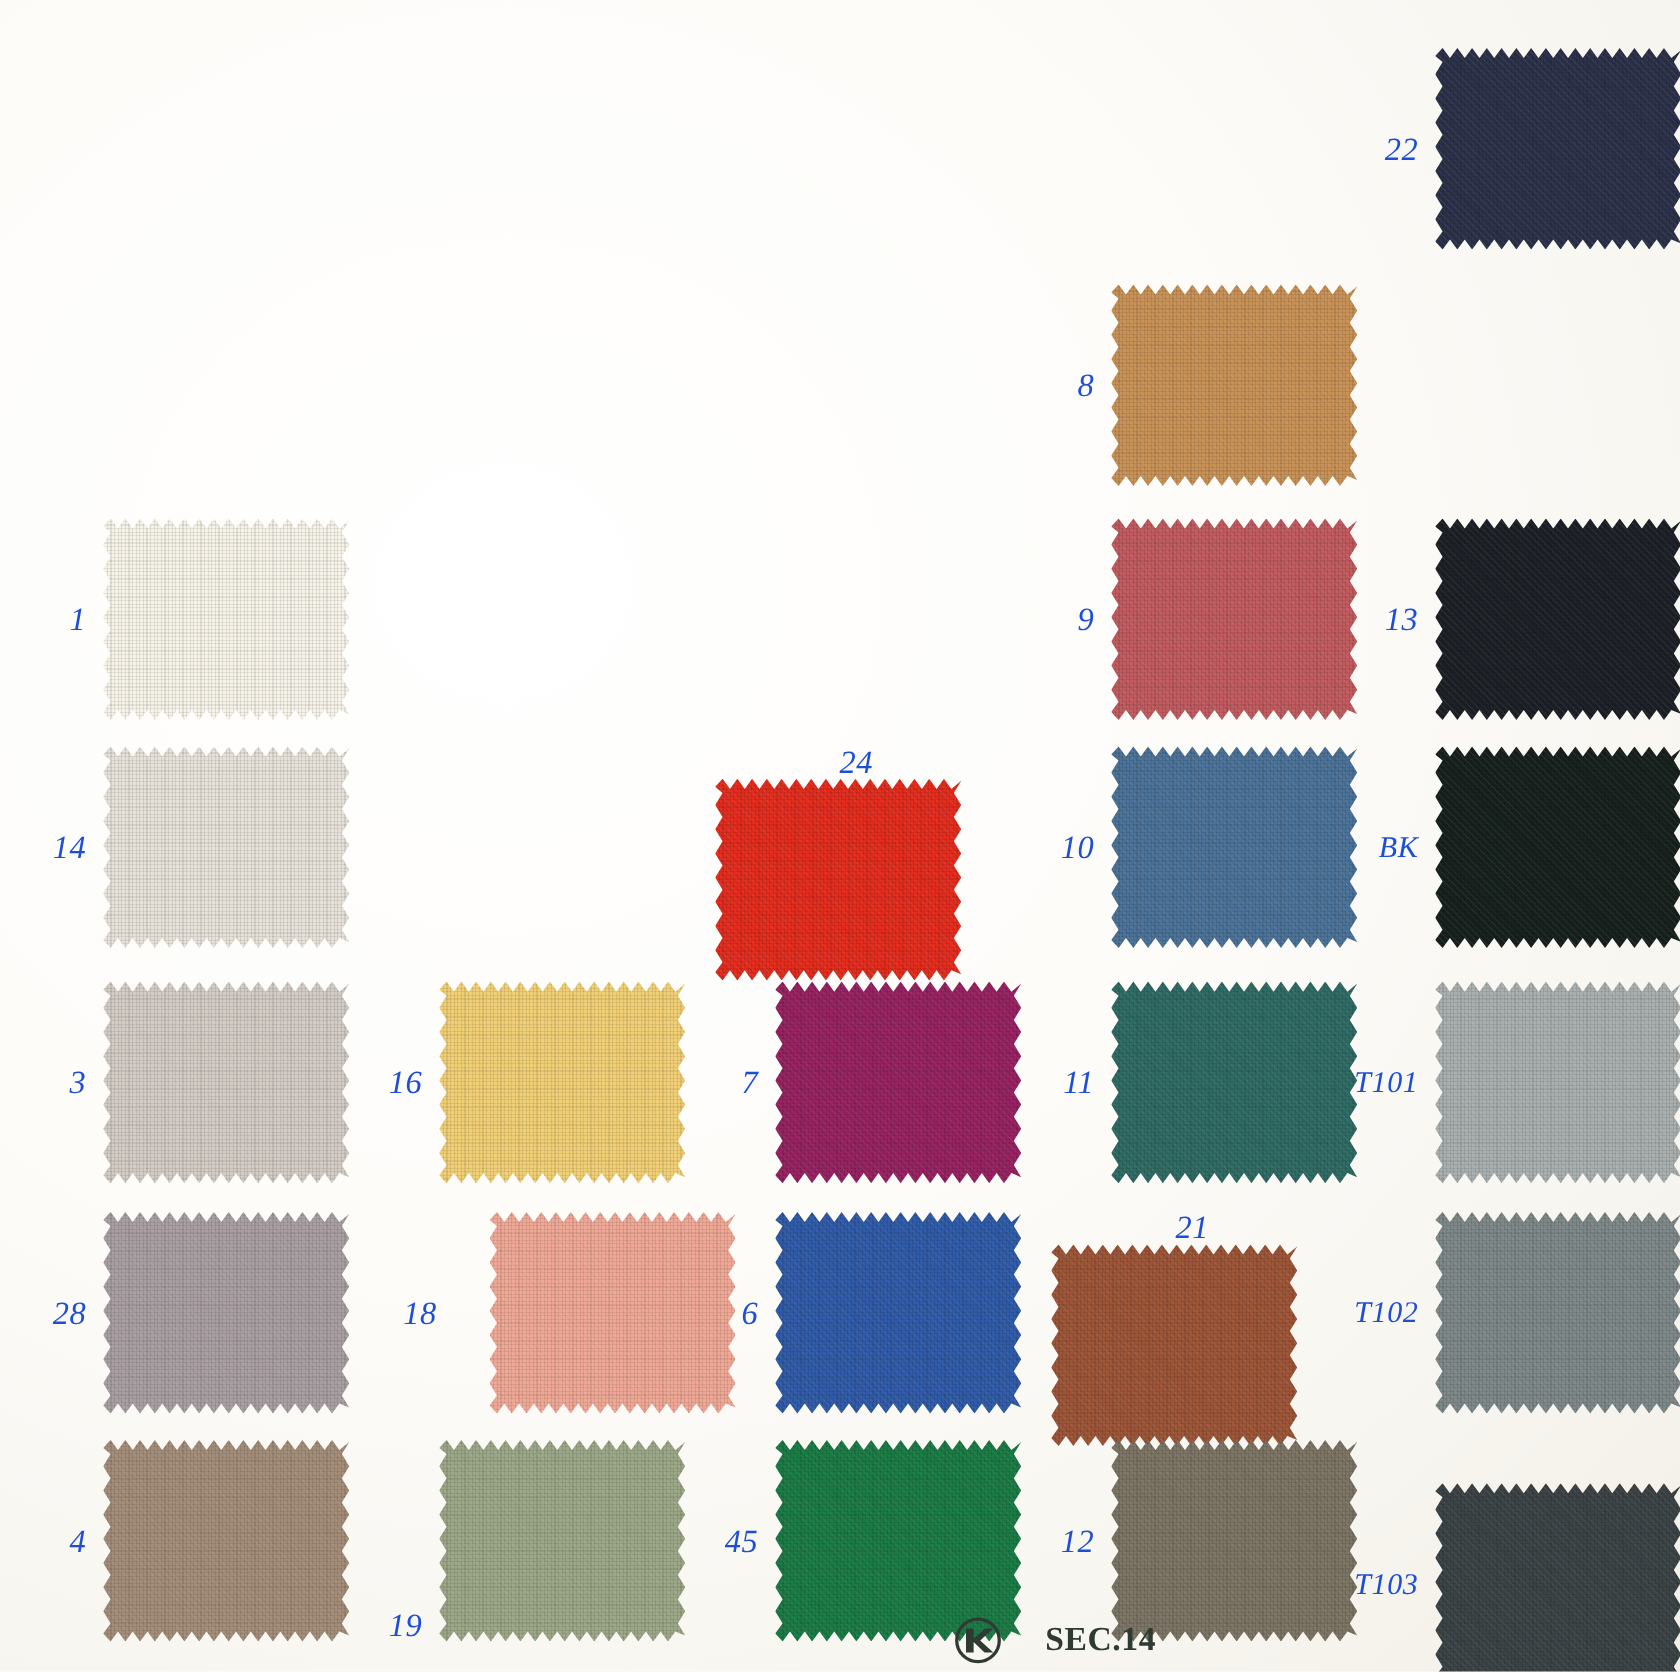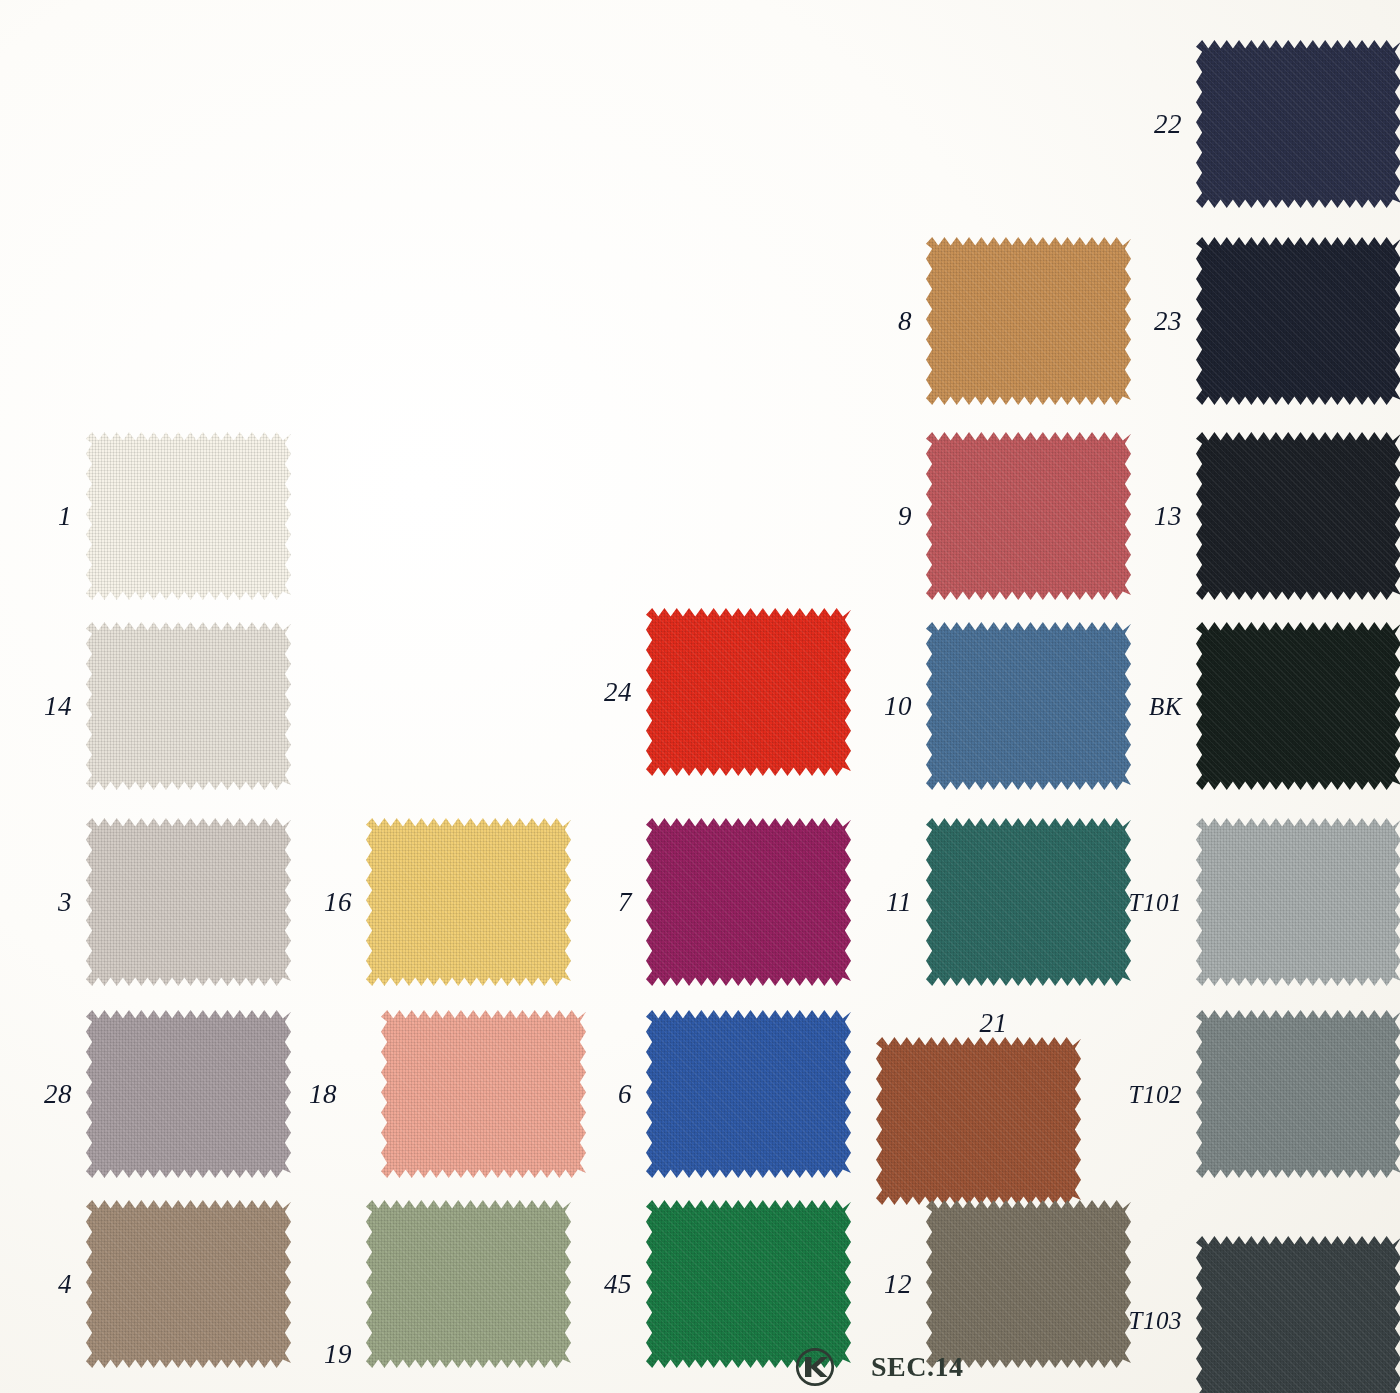--- a/index.html
+++ b/index.html
@@ -25,21 +25,21 @@
     display:flex;
     align-items:center;
   }
   .swatch-label{
     width:72px;
     text-align:right;
     padding-right:14px;
     font-family:"Liberation Serif", serif;
     font-style:italic;
     font-size:27px;
-    color:#0f172a;
+    color:#1d4ed8;
     letter-spacing:0.5px;
     line-height:1;
     white-space:nowrap;
     flex:0 0 auto;
   }
   .swatch-label.code{
     font-size:25px;
   }
   .swatch-wrap{
     position:relative;
@@ -149,27 +149,20 @@
         <div class="swatch" style="background-color: rgb(43, 48, 73);"></div>
       </div>
     </div>
     <div class="cell" style="left: 840px; top: 237px; width: 277px; height: 168px;">
       <div class="swatch-label">8</div>
       <div class="swatch-wrap" style="width: 205px; height: 168px;">
         <div class="shadow"></div>
         <div class="swatch" style="background-color: rgb(199, 144, 85);"></div>
       </div>
     </div>
-    <div class="cell" style="left: 1110px; top: 237px; width: 277px; height: 168px;">
-      <div class="swatch-label">23</div>
-      <div class="swatch-wrap" style="width: 205px; height: 168px;">
-        <div class="shadow"></div>
-        <div class="swatch" style="background-color: rgb(29, 34, 48);"></div>
-      </div>
-    </div>
     <div class="cell" style="left: 0px; top: 432px; width: 277px; height: 168px;">
       <div class="swatch-label">1</div>
       <div class="swatch-wrap" style="width: 205px; height: 168px;">
         <div class="shadow"></div>
         <div class="swatch" style="background-color: rgb(246, 242, 232);"></div>
       </div>
     </div>
     <div class="cell" style="left: 840px; top: 432px; width: 277px; height: 168px;">
       <div class="swatch-label">9</div>
       <div class="swatch-wrap" style="width: 205px; height: 168px;">
@@ -184,21 +177,21 @@
         <div class="swatch" style="background-color: rgb(28, 32, 38);"></div>
       </div>
     </div>
     <div class="cell" style="left: 0px; top: 622px; width: 277px; height: 168px;">
       <div class="swatch-label">14</div>
       <div class="swatch-wrap" style="width: 205px; height: 168px;">
         <div class="shadow"></div>
         <div class="swatch" style="background-color: rgb(230, 225, 216);"></div>
       </div>
     </div>
-    <div class="cell" style="left: 560px; top: 608px; width: 277px; height: 168px;">
+    <div class="cell" style="left: 560px; top: 622px; width: 277px; height: 168px; flex-direction: column;">
       <div class="swatch-label">24</div>
       <div class="swatch-wrap" style="width: 205px; height: 168px;">
         <div class="shadow"></div>
         <div class="swatch" style="background-color: rgb(226, 43, 28);"></div>
       </div>
     </div>
     <div class="cell" style="left: 840px; top: 622px; width: 277px; height: 168px;">
       <div class="swatch-label">10</div>
       <div class="swatch-wrap" style="width: 205px; height: 168px;">
         <div class="shadow"></div>
@@ -247,21 +240,21 @@
         <div class="swatch" style="background-color: rgb(168, 174, 174);"></div>
       </div>
     </div>
     <div class="cell" style="left: 0px; top: 1010px; width: 277px; height: 168px;">
       <div class="swatch-label">28</div>
       <div class="swatch-wrap" style="width: 205px; height: 168px;">
         <div class="shadow"></div>
         <div class="swatch" style="background-color: rgb(168, 158, 162);"></div>
       </div>
     </div>
-    <div class="cell" style="left: 265px; top: 1010px; width: 277px; height: 168px; gap: 30px;">
+    <div class="cell" style="left: 292px; top: 1010px; width: 277px; height: 168px; gap: 30px;">
       <div class="swatch-label">18</div>
       <div class="swatch-wrap" style="width: 205px; height: 168px;">
         <div class="shadow"></div>
         <div class="swatch" style="background-color: rgb(239, 167, 149);"></div>
       </div>
     </div>
     <div class="cell" style="left: 560px; top: 1010px; width: 277px; height: 168px;">
       <div class="swatch-label">6</div>
       <div class="swatch-wrap" style="width: 205px; height: 168px;">
         <div class="shadow"></div>

